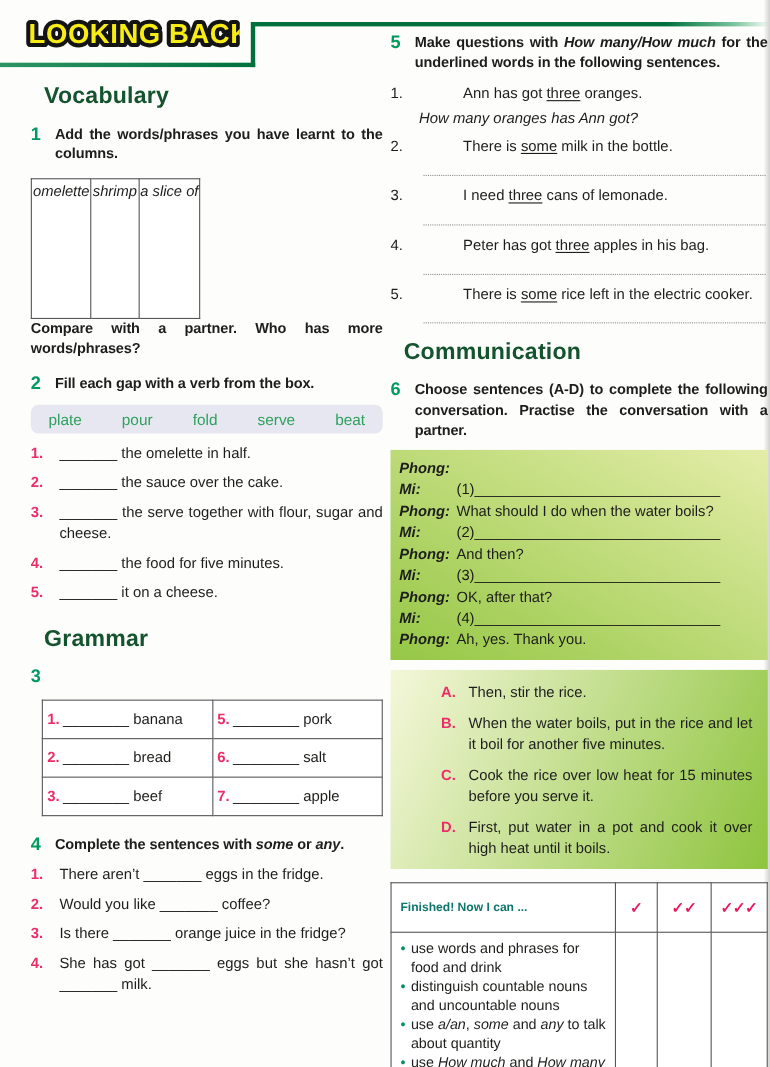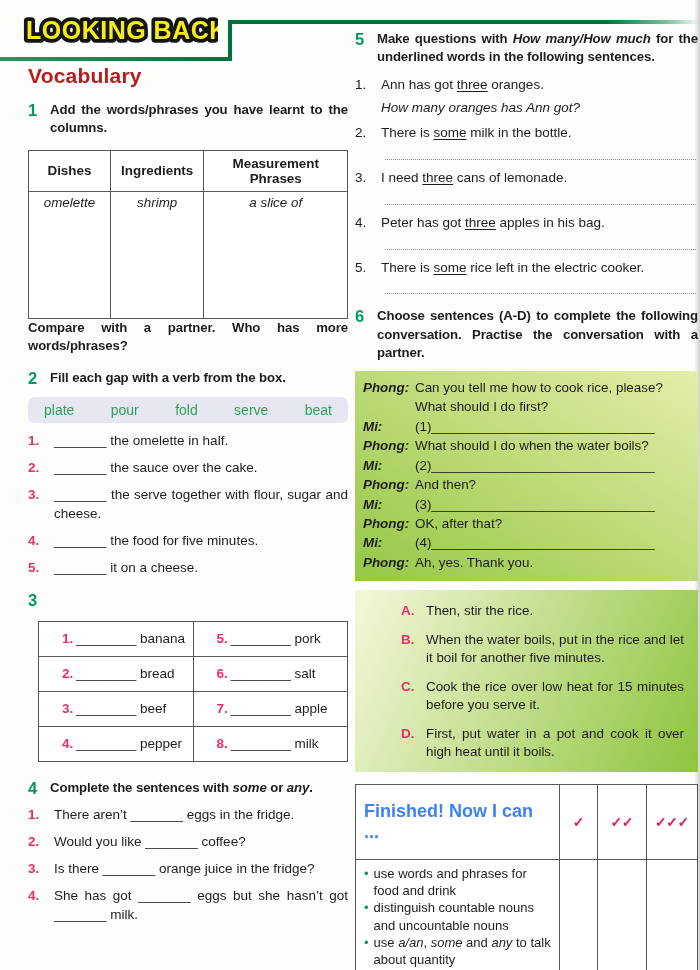--- a/index.html
+++ b/index.html
@@ -13,21 +13,21 @@
   .rule-top{left:231px;top:20px;width:469px;height:4px;
         background:linear-gradient(to right,#00713c 0%,#00713c 80%,#79c49d 93%,rgba(255,255,255,0) 100%);}
   .rule-vert{left:228px;top:20px;width:4px;height:41px;}
   .rule-left{left:0;top:57px;width:232px;height:4px;
         background:linear-gradient(to left,#00713c,#2c9463);}
   .logo{position:absolute;left:22px;top:11px;}
 
   .col-left{position:absolute;left:28px;top:64px;width:320px;}
   .col-right{position:absolute;left:355px;top:30px;width:343px;}
 
-  .sec-head{font-size:21px;font-weight:bold;color:#b91c1c;margin:0;letter-spacing:0.2px;}
+  .sec-head{font-size:21px;font-weight:bold;color:#14532d;margin:12px;letter-spacing:0.2px;}
   .ex-head{display:flex;margin-top:13px;}
   .ex-num{flex:0 0 22px;color:#009a61;font-weight:bold;font-size:16.5px;line-height:1.1;}
   .instr{font-weight:bold;font-size:13.2px;line-height:1.4;text-align:justify;letter-spacing:-0.1px;}
   .bold-note{font-weight:bold;font-size:13.2px;line-height:1.4;text-align:justify;margin-top:0;letter-spacing:-0.1px;}
 
   .rt-i{font-style:italic;}
   .rt-bi{font-style:italic;font-weight:bold;}
   .rt-u{text-decoration:underline;text-underline-offset:2px;}
 
   
@@ -40,48 +40,48 @@
   
   .verb-box{margin-top:10px;background:#e7e7f2;border-radius:7px;display:flex;
         justify-content:space-between;padding:5px 16px;font-size:14px;color:#2fa05c;}
 
   .item{display:flex;margin-top:8.5px;font-size:13.5px;line-height:1.38;}
   .item-num{flex:0 0 26px;color:#ed2d68;font-weight:bold;}
   .item-text{flex:1;text-align:justify;}
 
   
   .gtable{border-collapse:collapse;margin:12px 0 0 10px;}
-  .gtable td{border:1.3px solid #57575a;height:32px;font-size:13.5px;padding-left:23px;width:150px;background:#fff;margin-left:45px;}
+  .gtable td{border:1.3px solid #57575a;height:32px;font-size:13.5px;padding-left:4px;width:150px;background:#fff;margin-left:45px;}
   .cell-num{color:#ed2d68;font-weight:bold;margin-right:3px;}
 
   
   .q-item{display:flex;font-size:13.5px;line-height:1.4;margin-top:9px;}
   .q-num{flex:0 0 26px;}
-  .q-text{flex:1;}
+  .q-text{flex:1;margin-left:40px;}
   .model-answer{font-style:italic;font-size:13.5px;margin:5px 0 0 26px;}
   .ans-line{border-bottom:1.3px dotted #8f8f8f;height:1px;margin:15px 2px 3px 30px;}
 
   
   .dialog-box{margin-top:8px;background:linear-gradient(to bottom left,#e4eda9,#95c745);
         padding:7px 8px 9px 8px;}
   .d-row{display:flex;font-size:13.4px;line-height:1.45;}
   .d-speaker{flex:0 0 52px;font-weight:bold;font-style:italic;}
   .d-text{flex:1;}
 
   
   .options-box{margin-top:9px;background:linear-gradient(115deg,#f4f7da,#8ec43e);
         padding:12px 14px 8px 46px;}
   .opt-row{display:flex;font-size:13.4px;line-height:1.38;margin-bottom:10px;}
   .opt-letter{flex:0 0 25px;color:#ed2d68;font-weight:bold;}
   .opt-text{flex:1;text-align:justify;}
 
   
   .ctable{border-collapse:collapse;margin-top:12px;width:100%;}
   .ctable td{border:1.3px solid #57575a;background:#fff;}
-  .c-title{color:#3b82f6;font-weight:bold;font-size:18px;padding:16px 8px;width:198px;}
+  .c-title{color:#0f766e;font-weight:bold;font-size:11px;padding:16px 8px;width:198px;}
   .c-check{color:#e8175e;font-weight:bold;text-align:center;font-size:14px;letter-spacing:-0.5px;}
   .cw1{width:38px;} .cw2{width:48px;} .cw3{width:50px;}
   .c-body{padding:5px 6px 7px 8px;vertical-align:top;}
   .c-item{display:flex;font-size:13px;line-height:1.33;}
   .c-bullet{color:#00945f;margin-right:5px;}
 </style>
 </head>
 <body>
 
 <div class="page">
@@ -97,25 +97,20 @@
   <div class="col-left">
     <h2 class="sec-head">Vocabulary</h2>
 
     <div class="ex-head">
       <span class="ex-num">1</span>
       <div class="instr">Add the words/phrases you have learnt to the columns.</div>
     </div>
 
     <table class="vtable">
       <tbody>
-          <tr class="vh">
-        <td class="vc0">Dishes</td>
-        <td class="vc1">Ingredients</td>
-        <td class="vc2">Measurement Phrases</td>
-      </tr>
       <tr class="vb">
         <td>omelette</td>
         <td>shrimp</td>
         <td>a slice of</td>
       </tr>
     </tbody>
       </table>
 
     <div class="bold-note">Compare with a partner. Who has more words/phrases?</div>
 
@@ -148,43 +143,40 @@
       <div class="item">
         <span class="item-num">4.</span>
         <div class="item-text">_______ the food for five minutes.</div>
       </div>
       <div class="item">
         <span class="item-num">5.</span>
         <div class="item-text">_______ it on a cheese.</div>
       </div>
     </div>
 
+    <h2 class="sec-head" style="margin-top:20px;">Grammar</h2>
 
     <div class="ex-head">
       <span class="ex-num">3</span>
     </div>
 
     <table class="gtable">
       <tbody>
           <tr>
         <td><span class="cell-num">1.</span><span>________ banana</span></td>
         <td><span class="cell-num">5.</span><span>________ pork</span></td>
       </tr>
       <tr>
         <td><span class="cell-num">2.</span><span>________ bread</span></td>
         <td><span class="cell-num">6.</span><span>________ salt</span></td>
       </tr>
       <tr>
         <td><span class="cell-num">3.</span><span>________ beef</span></td>
         <td><span class="cell-num">7.</span><span>________ apple</span></td>
       </tr>
-      <tr>
-        <td><span class="cell-num">4.</span><span>________ pepper</span></td>
-        <td><span class="cell-num">8.</span><span>________ milk</span></td>
-      </tr>
     </tbody>
       </table>
 
     <div class="ex-head" style="margin-top:17px;">
       <span class="ex-num">4</span>
       <div class="instr">Complete the sentences with <span class="rt-bi">some</span> or <span class="rt-bi">any</span>.</div>
     </div>
 
     <div>
       <div class="item">
@@ -238,30 +230,30 @@
       </div>
       <div class="ans-line"></div>
 
       <div class="q-item">
         <span class="q-num">5.</span>
         <div class="q-text">There is <span class="rt-u">some</span> rice left in the electric cooker.</div>
       </div>
       <div class="ans-line"></div>
     </div>
 
+    <h2 class="sec-head" style="margin-top:14px;">Communication</h2>
 
     <div class="ex-head">
       <span class="ex-num">6</span>
       <div class="instr">Choose sentences (A-D) to complete the following conversation. Practise the conversation with a partner.</div>
     </div>
 
     <div class="dialog-box">
       <div class="d-row">
         <span class="d-speaker">Phong:</span>
-        <div class="d-text">Can you tell me how to cook rice, please? What should I do first?</div>
       </div>
       <div class="d-row">
         <span class="d-speaker">Mi:</span>
         <div class="d-text">(1)______________________________</div>
       </div>
       <div class="d-row">
         <span class="d-speaker">Phong:</span>
         <div class="d-text">What should I do when the water boils?</div>
       </div>
       <div class="d-row">

